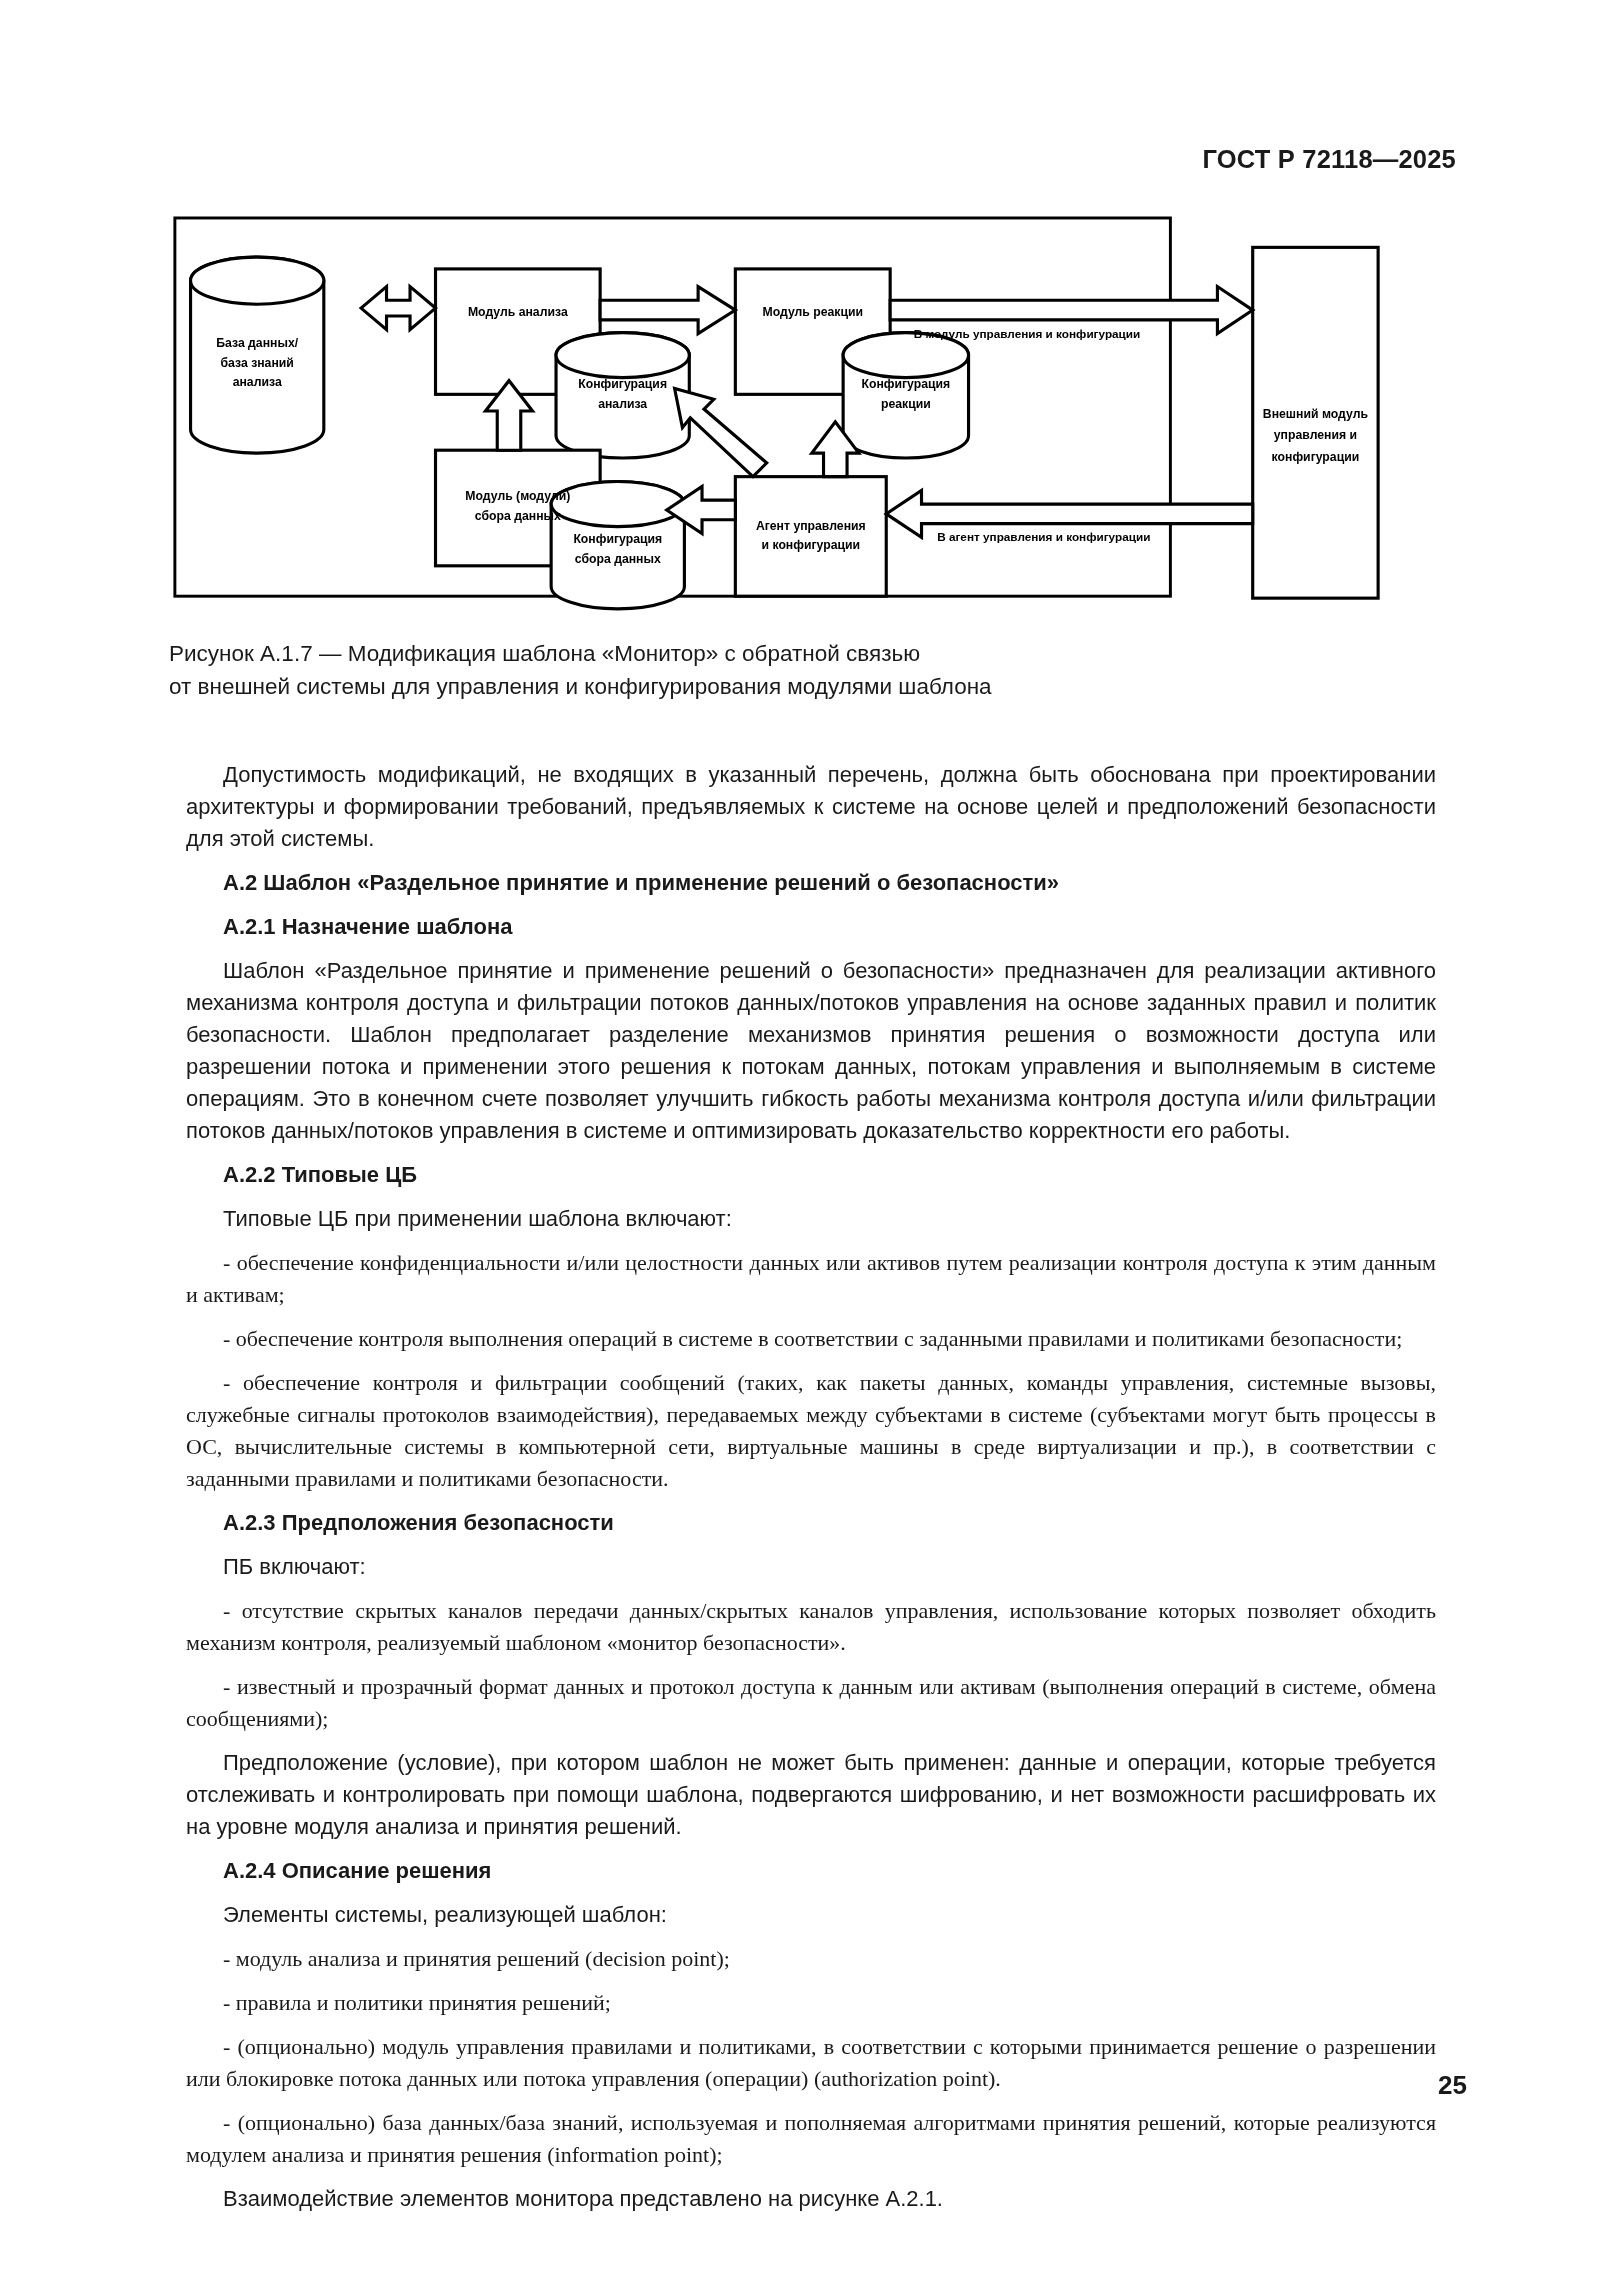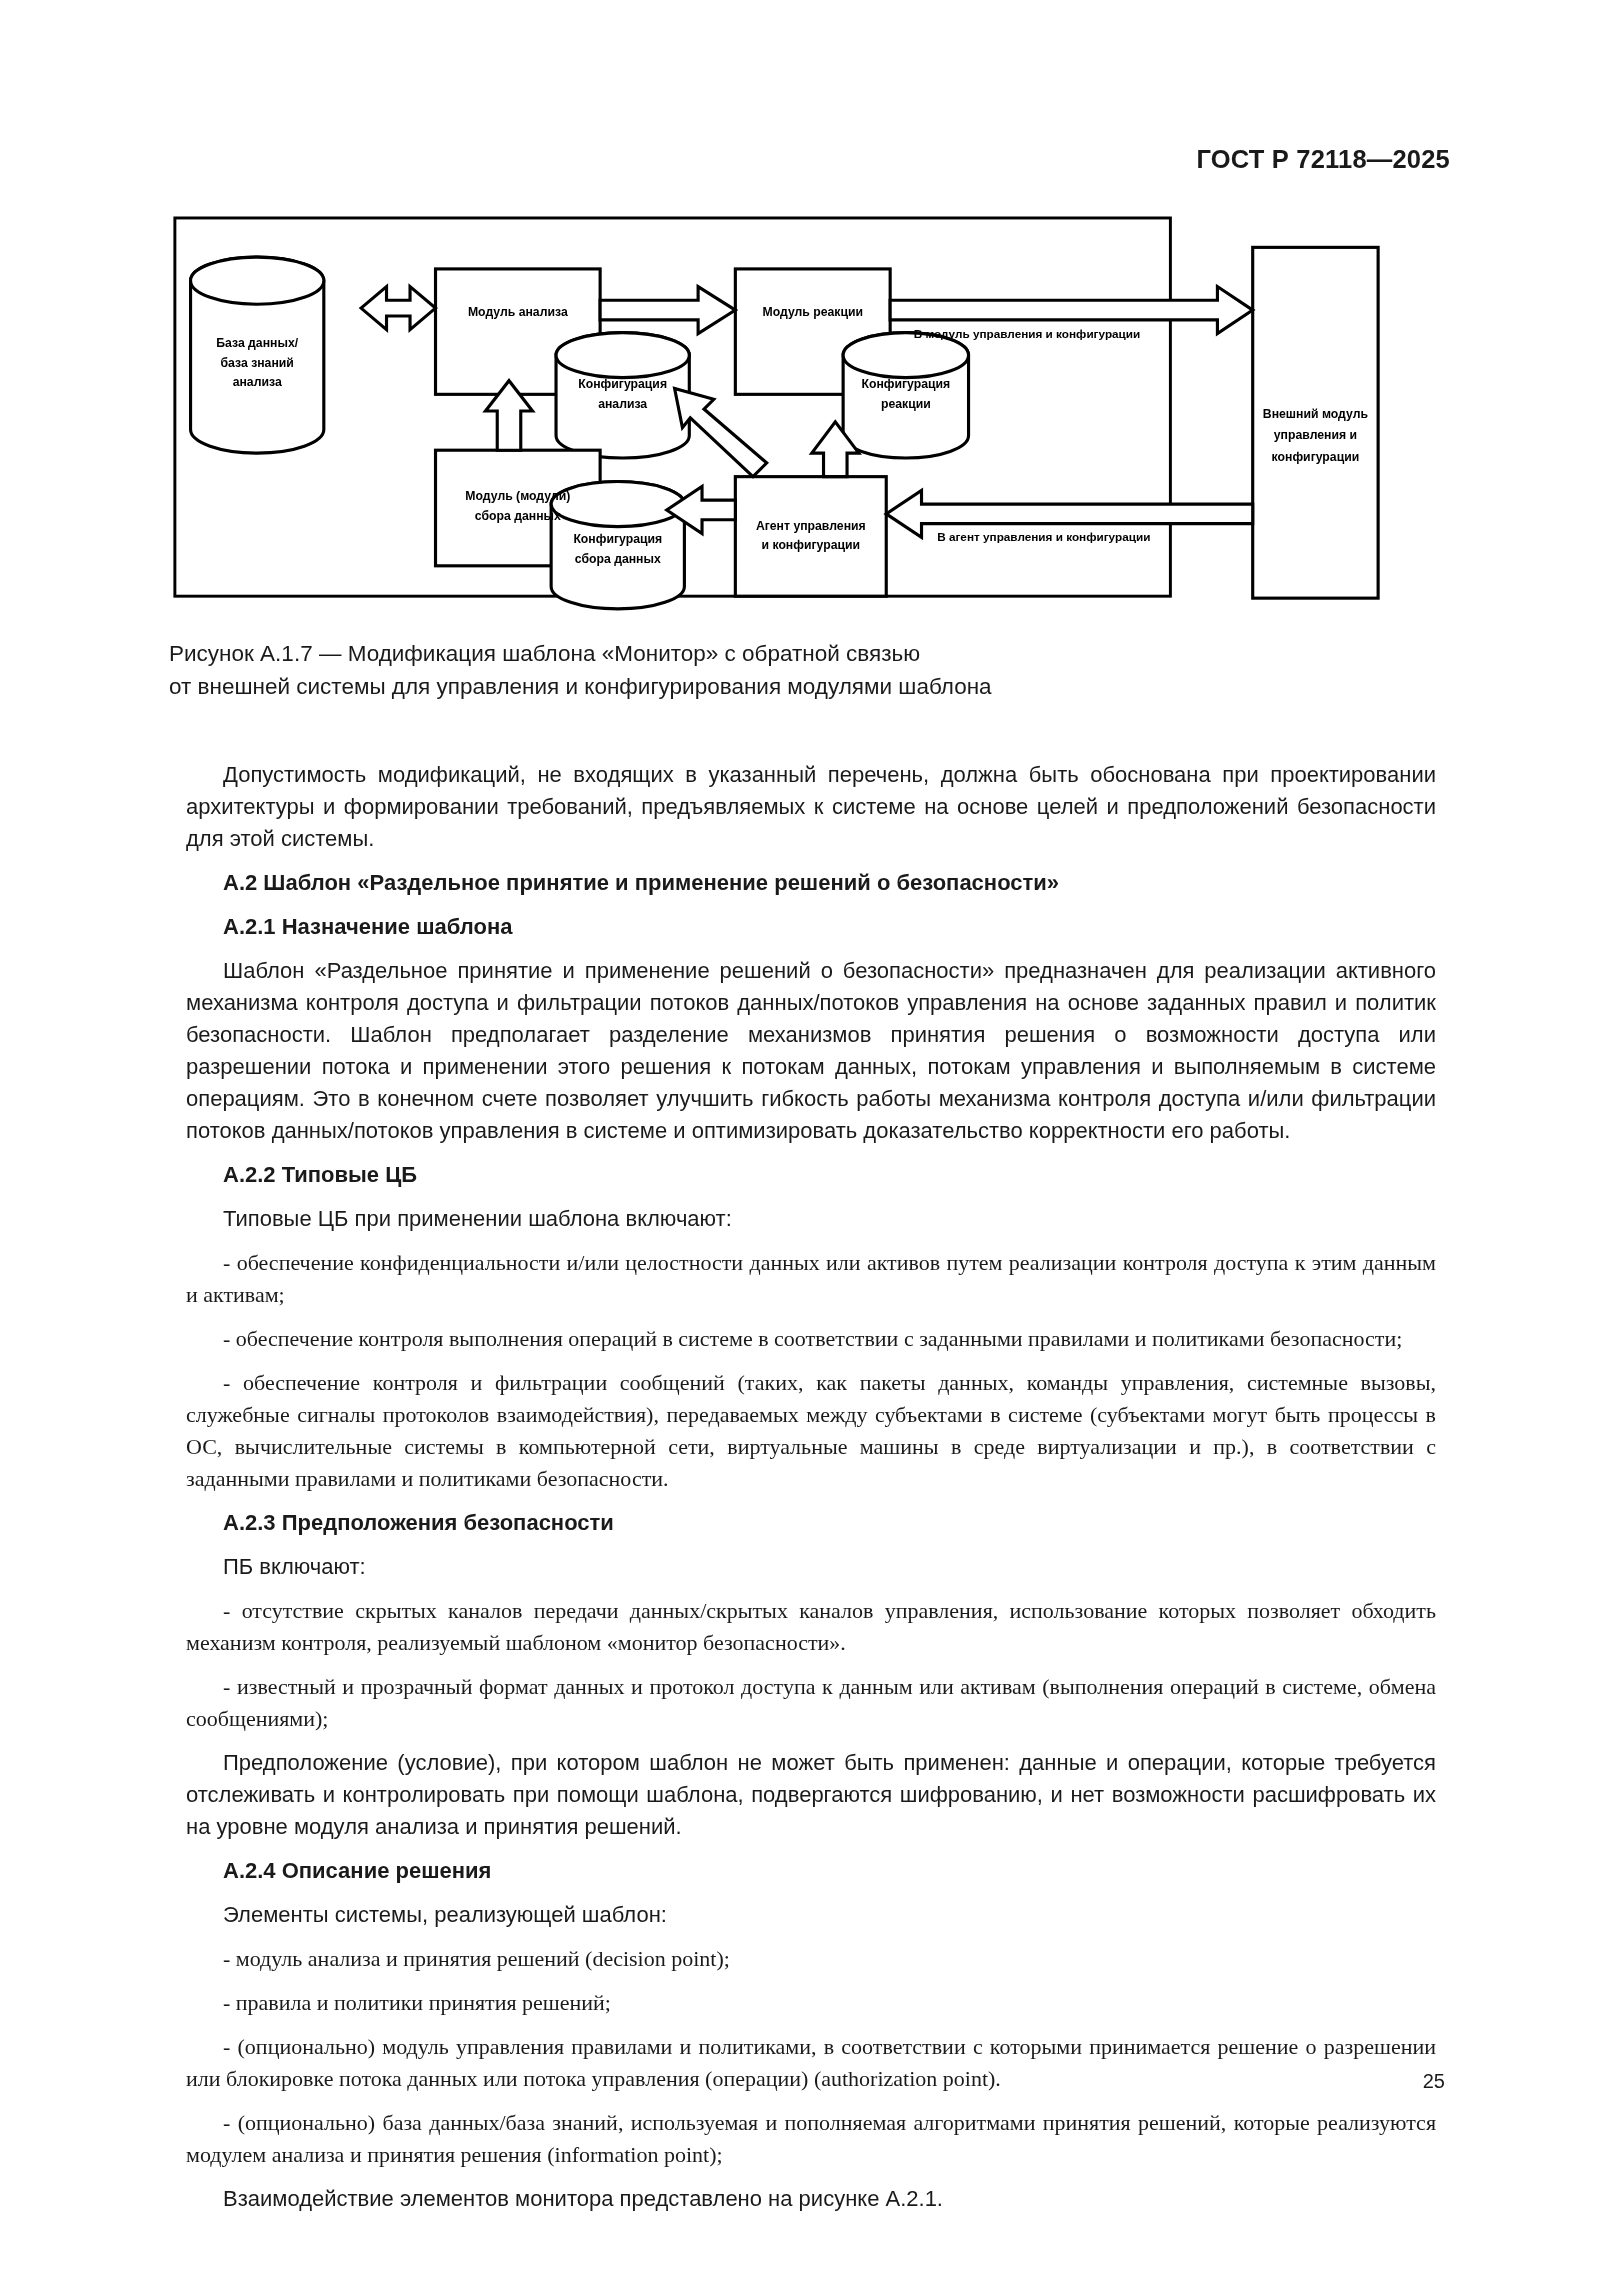--- a/index.html
+++ b/index.html
@@ -20,21 +20,21 @@
     position: relative;
     width: 1621px;
     height: 2293px;
     box-sizing: border-box;
   }
 
   
   .doc-header {
     position: absolute;
     top: 145px;
-    right: 171px;
+    right: 165px;
     font-size: 25.5px;
     font-weight: bold;
     letter-spacing: 0.2px;
     white-space: nowrap;
   }
 
   
   .figure-wrap {
     position: absolute;
     top: 210px;
@@ -77,22 +77,23 @@
     margin: 0;
     font-weight: bold;
     text-indent: 37px;
     text-align: left;
   }
 
   
   .page-number {
     position: absolute;
     top: 2070px;
-    right: 176px;
-    font-size: 20px;
+    right: 154px;
+    font-size: 26px;
+    font-weight: bold;
   }
 
   svg text {
     font-family: "Liberation Sans", sans-serif;
     font-weight: bold;
     fill: #000;
   }
 </style>
 </head>
 <body>

